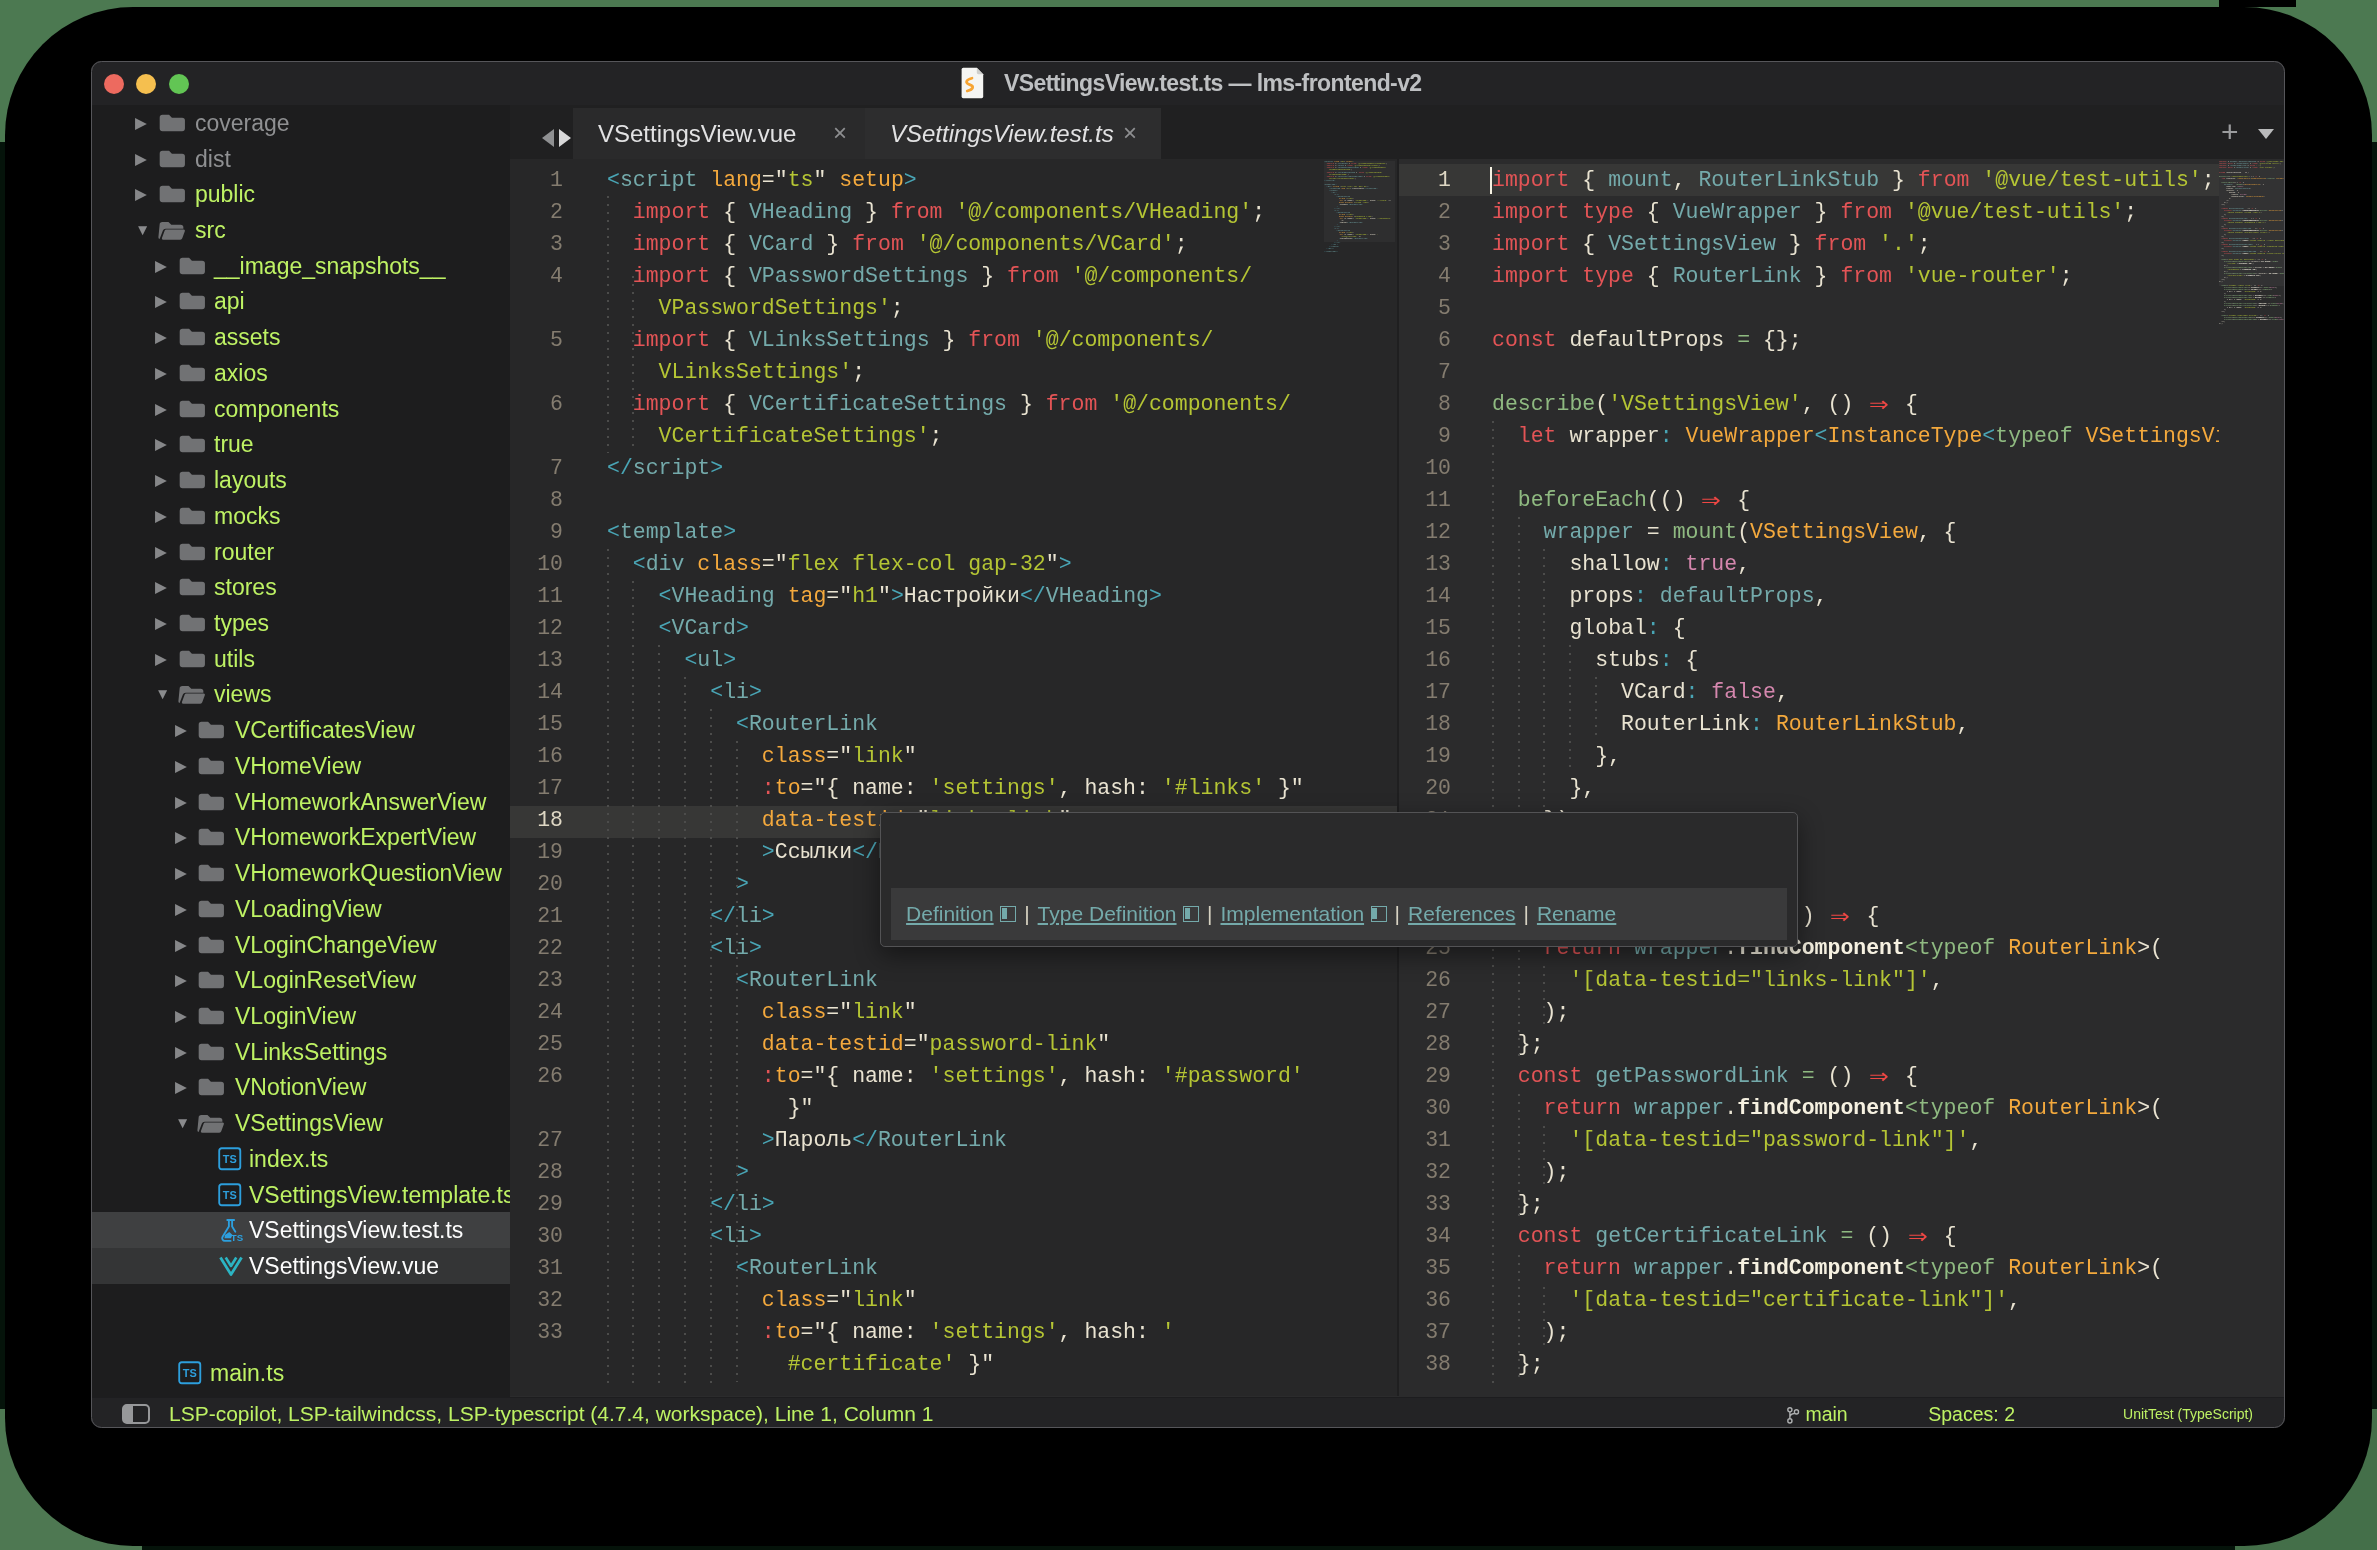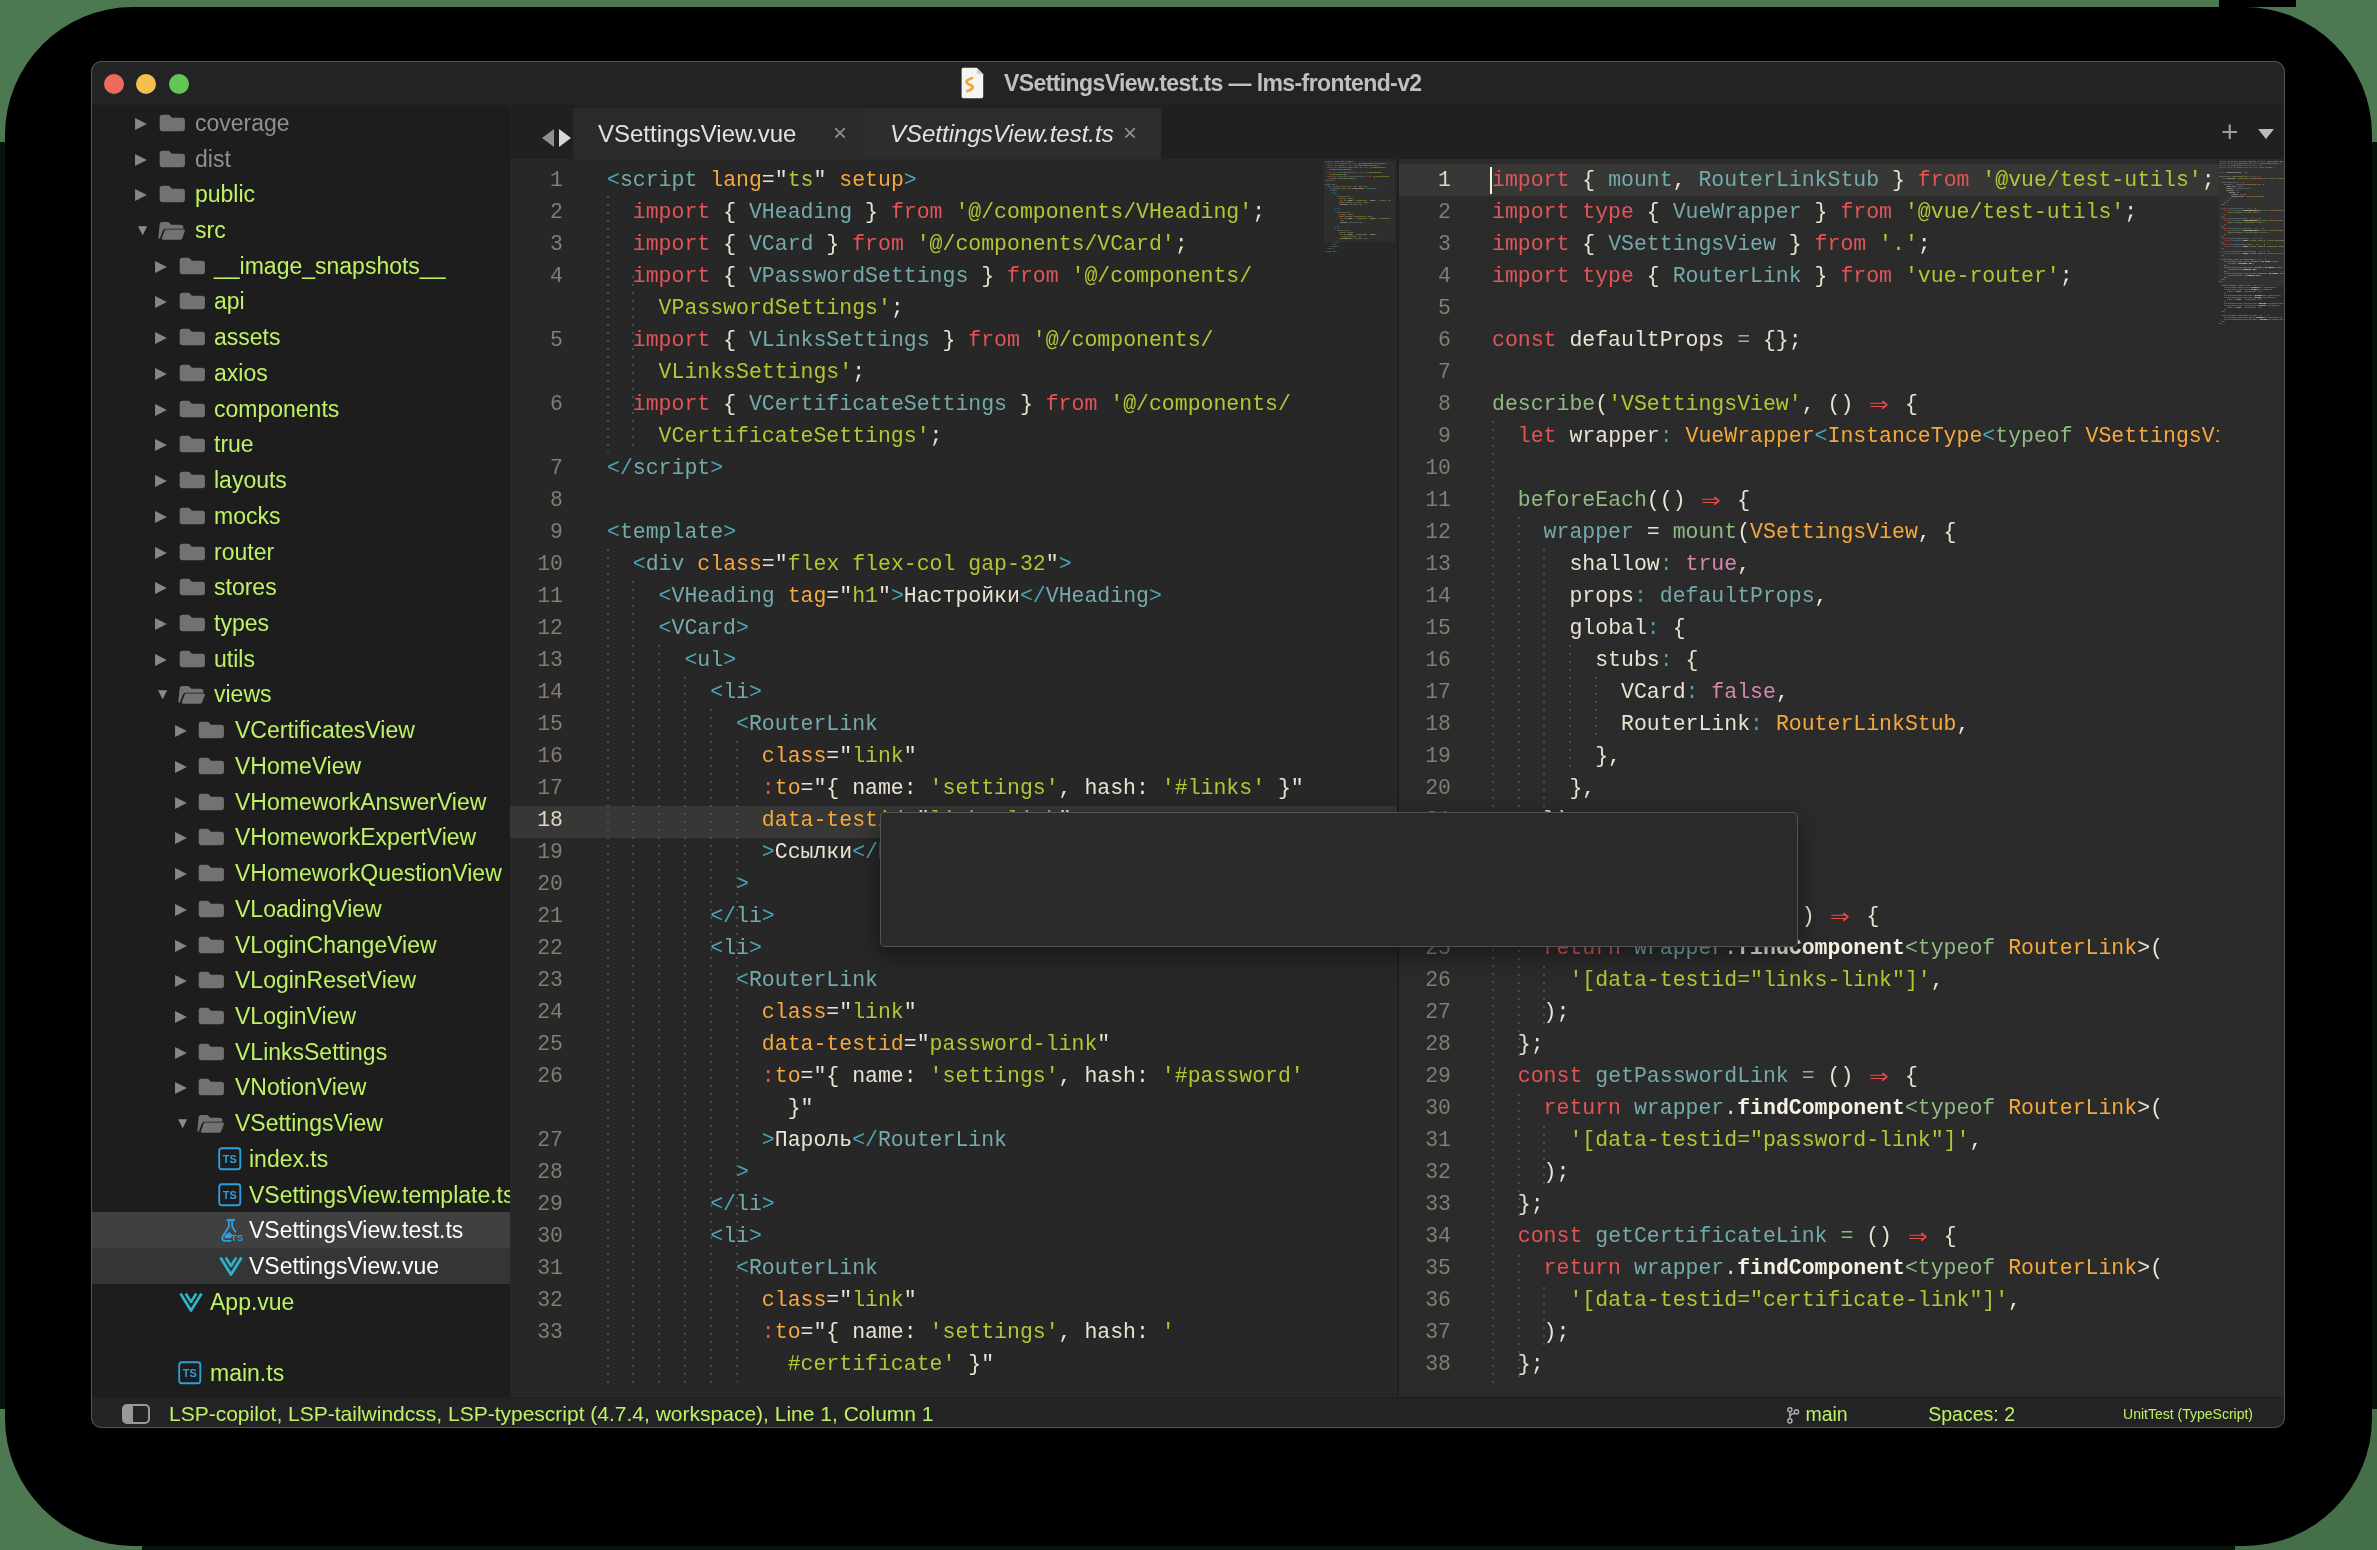--- a/index.html
+++ b/index.html
@@ -433,29 +433,20 @@
       </div>
 <div class="srow sel2" style="top:1187px">
         <span class="ic" style="left:127px">
           <svg width="26" height="22" viewBox="0 0 32 27">
             <path d="M3 3 L16 24 L29 3" fill="none" stroke="#2cb4c3" stroke-width="3.4" stroke-linejoin="round"></path>
             <path d="M9.5 3 L16 13.5 L22.5 3" fill="none" stroke="#2cb4c3" stroke-width="3.2" stroke-linejoin="round"></path>
           </svg>
         </span>
         <span class="lbl sel" style="left:158px">VSettingsView.vue</span>
       </div>
-<div class="srow" style="top:1223px">
-        <span class="ic" style="left:87px">
-          <svg width="26" height="22" viewBox="0 0 32 27">
-            <path d="M3 3 L16 24 L29 3" fill="none" stroke="#2cb4c3" stroke-width="3.4" stroke-linejoin="round"></path>
-            <path d="M9.5 3 L16 13.5 L22.5 3" fill="none" stroke="#2cb4c3" stroke-width="3.2" stroke-linejoin="round"></path>
-          </svg>
-        </span>
-        <span class="lbl" style="left:119px">App.vue</span>
-      </div>
 <div class="srow" style="top:1294px">
         <span class="ic" style="left:87px">
           <svg width="23.5" height="23.5" viewBox="0 0 29 29">
             <rect x="1.5" y="1.5" width="26" height="26" rx="3" fill="none" stroke="#2d9fdd" stroke-width="2.3"></rect>
             <text x="14.5" y="20" font-family="Liberation Sans" font-size="13.5" font-weight="bold" fill="#2d9fdd" text-anchor="middle">TS</text>
           </svg>
         </span>
         <span class="lbl" style="left:119px">main.ts</span>
       </div>
 <div id="editor"></div>
@@ -775,20 +766,21 @@
     <i class="c">);</i>
   <i class="c">});</i>
 
   <i class="gr">test</i><i class="c">(</i><i class="s">'render settings blocks'</i><i class="c">, () </i><i class="ar">⇒</i><i class="c"> {</i>
     <i class="gr">expect</i><i class="c">(</i><i class="gr">getLinksSettings</i><i class="c">().</i><i class="cb">exists</i><i class="c">()).</i><i class="gr">toBe</i><i class="c">(</i><i class="p">true</i><i class="c">);</i>
     <i class="gr">expect</i><i class="c">(</i><i class="gr">getPasswordSettings</i><i class="c">().</i><i class="cb">exists</i><i class="c">()).</i><i class="gr">toBe</i><i class="c">(</i><i class="p">true</i><i class="c">);</i>
   <i class="c">});</i>
 <i class="c">});</i></pre>
       </div>
 <div id="tooltip">
+        <div id="ttlinks"><a>Definition</a><span class="lic"></span><b>|</b><a>Type Definition</a><span class="lic"></span><b>|</b><a>Implementation</a><span class="lic"></span><b>|</b><a>References</a><b>|</b><a>Rename</a></div>
       </div>
 <div id="statusbar">
         <div id="sicon"></div>
         <span class="st" style="left:78px;font-size:21px">LSP-copilot, LSP-tailwindcss, LSP-typescript (4.7.4, workspace), Line 1, Column 1</span>
         <span class="st" style="left:1695px"><svg width="14" height="18.7" viewBox="0 0 20 27" style="vertical-align:-3.2px">
             <circle cx="5.5" cy="5.5" r="3" fill="none" stroke="#aeb0b1" stroke-width="2"></circle>
             <circle cx="5.5" cy="21.5" r="3" fill="none" stroke="#aeb0b1" stroke-width="2"></circle>
             <circle cx="15" cy="8.5" r="3" fill="none" stroke="#aeb0b1" stroke-width="2"></circle>
             <path d="M5.5 8.8 v9.7 M5.5 16 q0-4.5 6.8-5.2" fill="none" stroke="#aeb0b1" stroke-width="2"></path>
           </svg> main</span>

